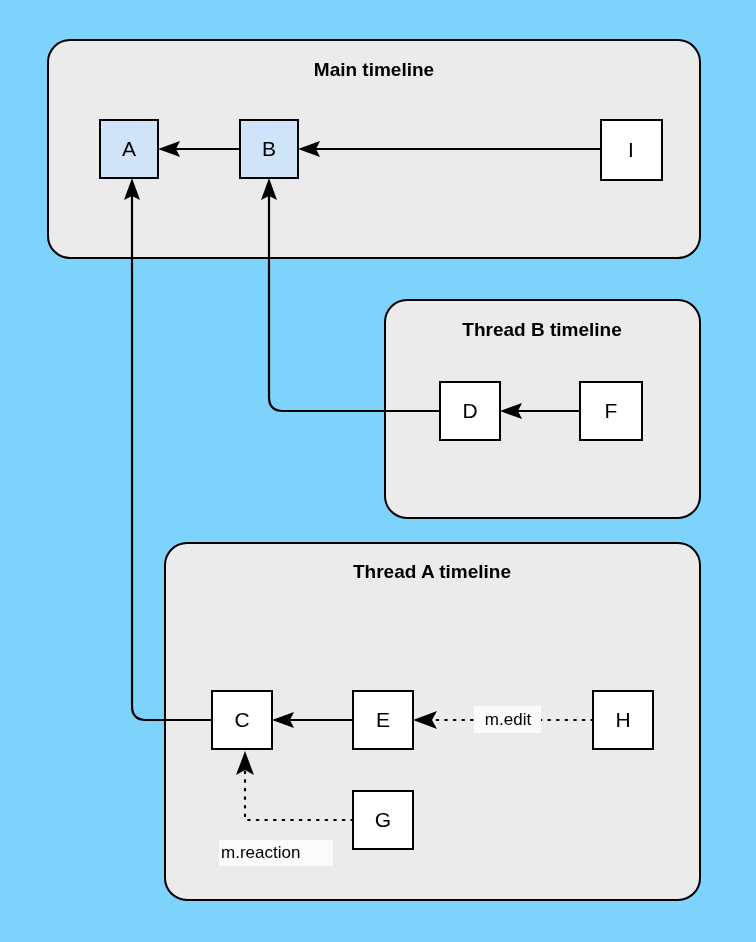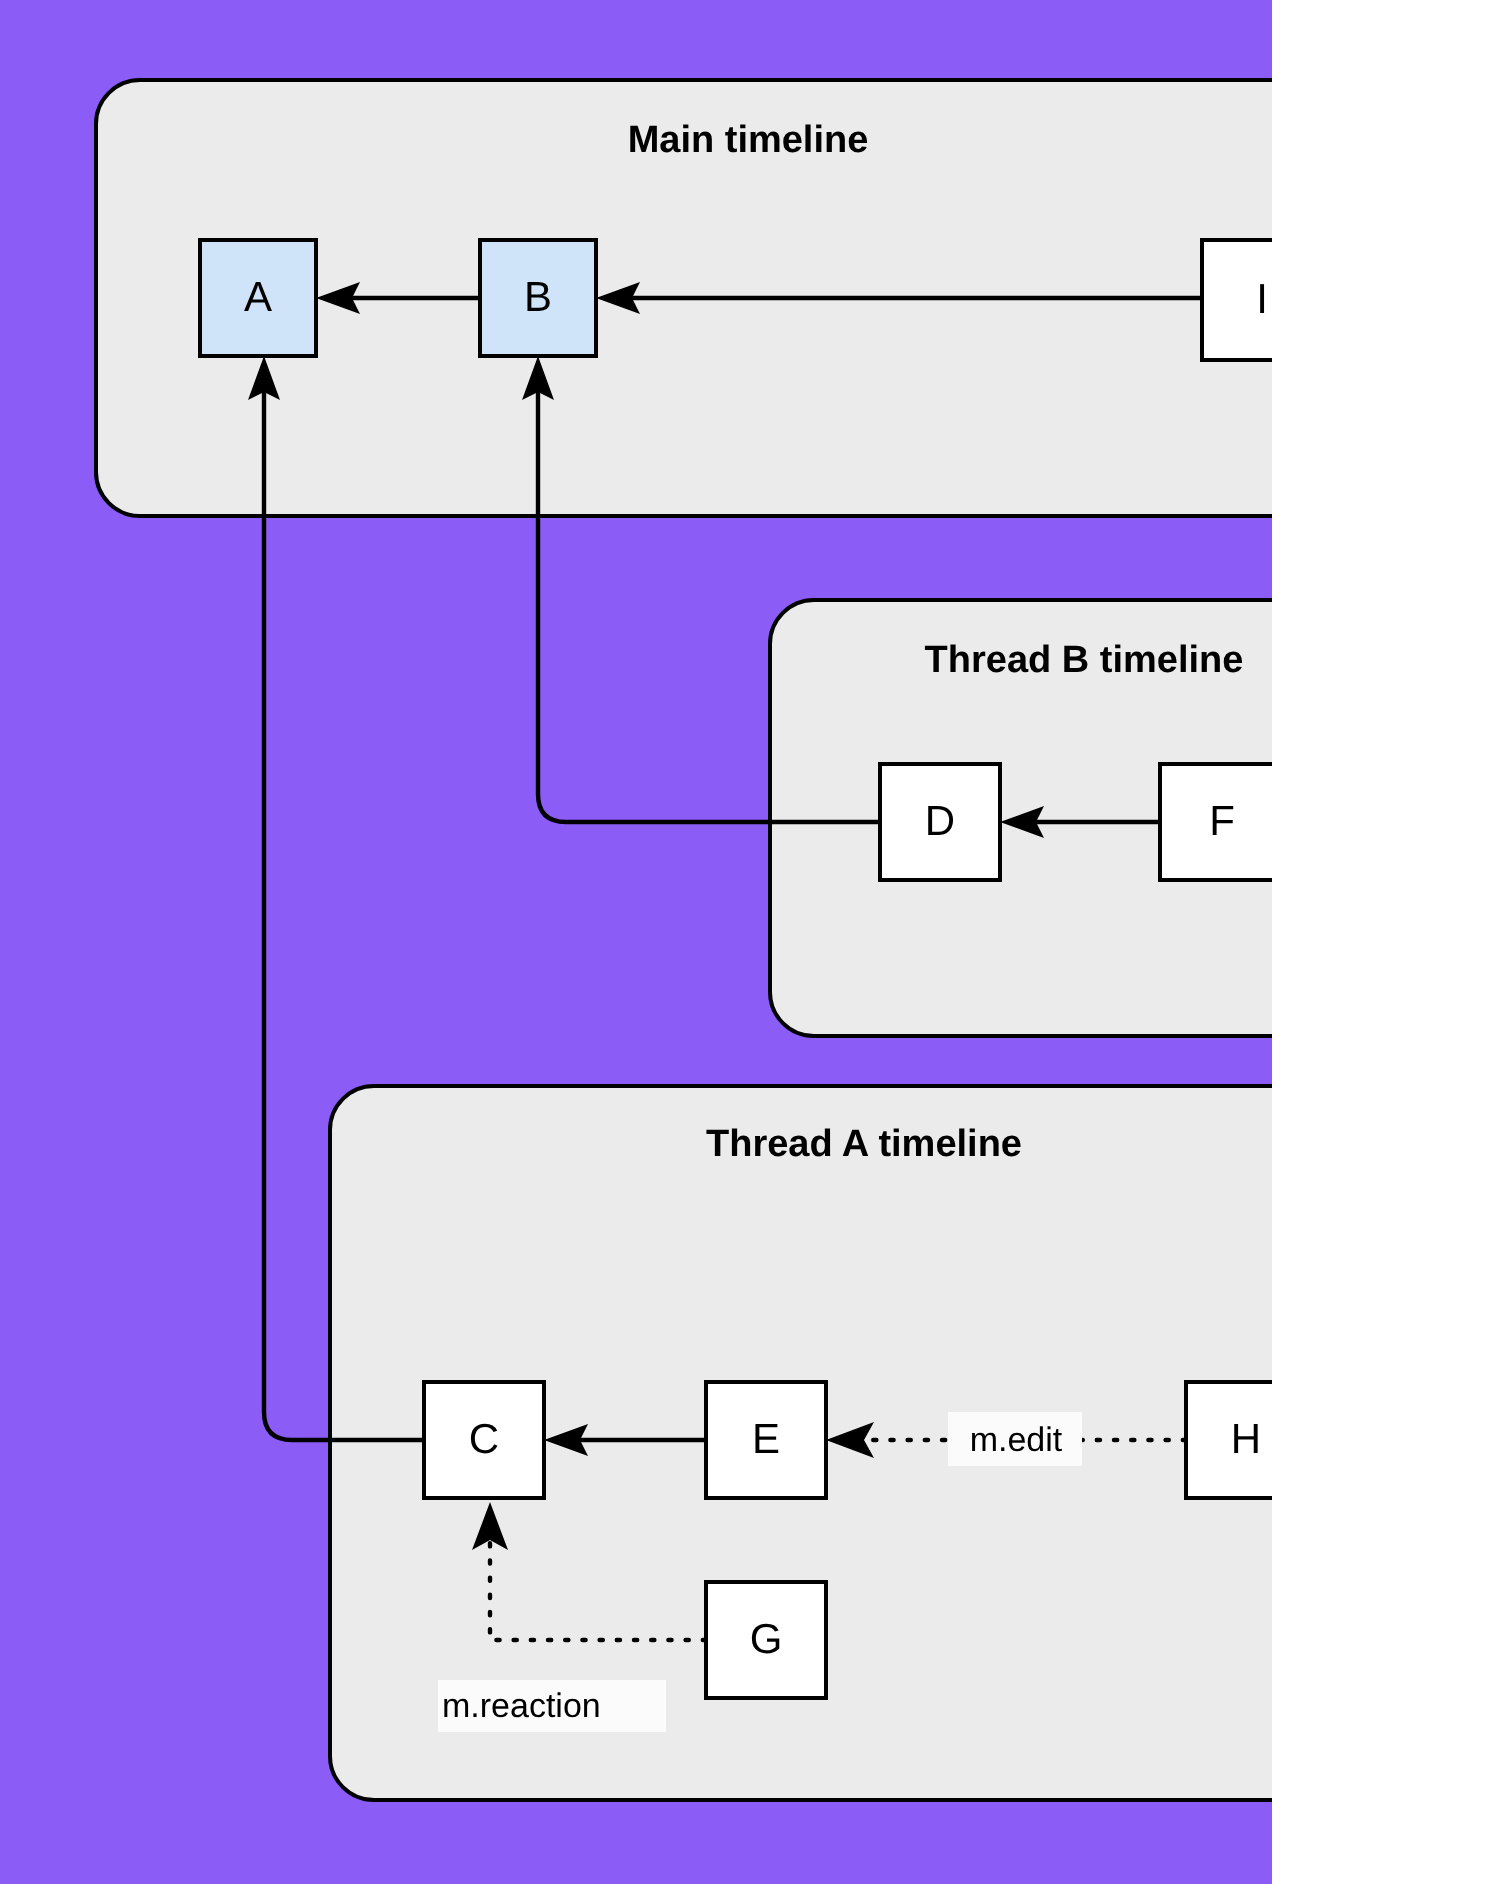--- a/index.html
+++ b/index.html
@@ -2,23 +2,23 @@
 <html><head>
 <meta charset="utf-8">
 <style>
   html, body {
     margin: 0;
     padding: 0;
     background: #ffffff;
   }
   #canvas {
     position: relative;
-    width: 636px;
+    width: 756px;
     height: 942px;
-    background: #8b5cf6;
+    background: #7dd3fc;
     font-family: "Liberation Sans", sans-serif;
     overflow: hidden;
   }
   svg#diagram {
     position: absolute;
     left: 0;
     top: 0;
     width: 756px;
     height: 942px;
   }

